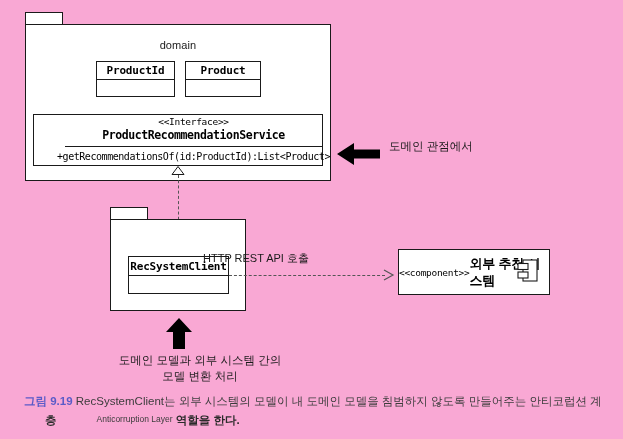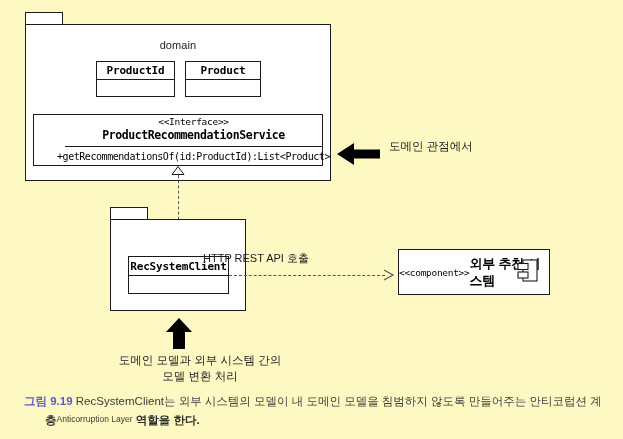--- a/index.html
+++ b/index.html
@@ -8,21 +8,21 @@
     background: #ffffff;
   }
   body {
     font-family: "Liberation Sans", sans-serif;
     -webkit-font-smoothing: antialiased;
   }
   #canvas {
     position: relative;
     width: 623px;
     height: 439px;
-    background: #fef9c3;
+    background: #f9a8d4;
     overflow: hidden;
   }
   .abs { position: absolute; }
 
   
   .pkg-tab {
     border: 1px solid #1a1a1a;
     border-bottom: none;
     background: #ffffff;
     box-sizing: border-box;
@@ -160,20 +160,21 @@
   .cap-num {
     color: #5b5bc8;
     font-weight: bold;
   }
   .cap-strong { font-weight: bold; color: #2b2b2b; }
   .cap-sup {
     font-size: 8.5px;
     vertical-align: 2px;
     color: #3c3c3c;
     font-weight: normal;
+    margin-left: 40px;
   }
 </style>
 </head>
 <body>
 
 <div id="canvas">
 
   <div class="abs pkg-tab" style="left:25px; top:12px; width:38px; height:13px;"></div>
   <div class="abs pkg-body" style="left:25px; top:24px; width:306px; height:157px;"></div>
   <div class="pkg-title abs" style="left:25px; top:39px; width:306px;">domain</div>

